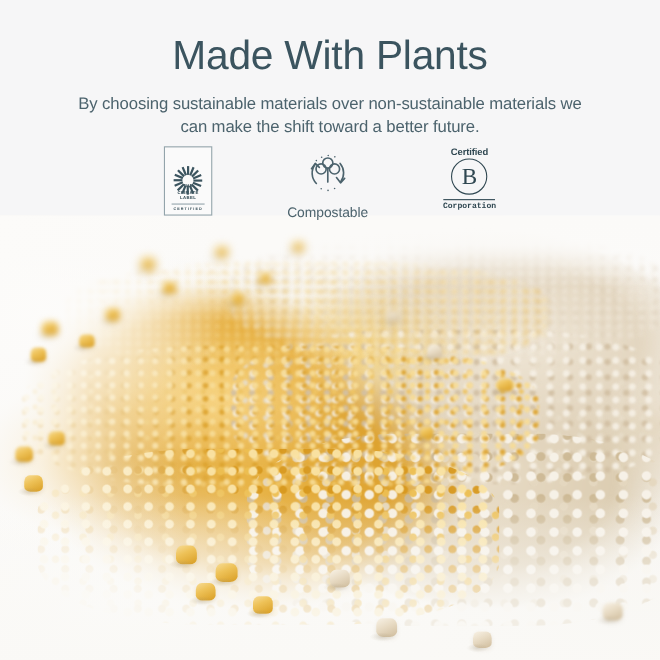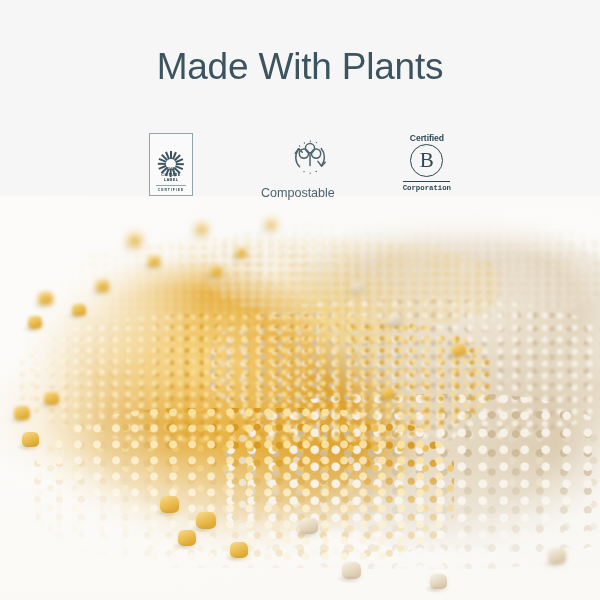--- a/index.html
+++ b/index.html
@@ -19,21 +19,21 @@
 
   
   .text-zone {
     position:absolute;
     top:0; left:0; width:600px;
     z-index:40;
     text-align:center;
   }
 
   #headline {
-    margin-top:47px;
+    margin-top:31px;
     font-size:37px;
     font-weight:400;
     letter-spacing:-0.2px;
     color:#3b545f;
     line-height:1.1;
   }
 
   #subheadline {
     margin-top:12px;
     font-size:15.2px;
@@ -96,21 +96,21 @@
     font-size:3.4px;
     font-weight:700;
     letter-spacing:0.95px;
     color:#2f4751;
   }
 
   
   #badge-compostable {
     display:flex;
     flex-direction:column;
-    align-items:flex-end;
+    align-items:center;
     padding-top:2px;
   }
   #compost-mark { width:50px; height:46px; display:block; }
   #compostable-label {
     margin-top:5px;
     font-size:12.6px;
     font-weight:400;
     color:#4c636d;
     letter-spacing:-0.05px;
   }
@@ -392,20 +392,21 @@
     <span class="p cr b0 sh" style="left:342px; top:366px; width:19px; height:17px;"></span>
     <span class="p cr b0 sh" style="left:300px; top:322px; width:18px; height:16px;"></span>
     <span class="p cr b0 sh" style="left:430px; top:378px; width:17px; height:15px;"></span>
     <span class="p cr b1 sh" style="left:548px; top:352px; width:18px; height:16px;"></span>
     <span class="p yl b1 sh" style="left:452px; top:148px; width:14px; height:12px;"></span>
     <span class="p yl b1 sh" style="left:382px; top:192px; width:12px; height:11px;"></span>
   </div>
 
   <div class="text-zone">
     <h1 id="headline">Made With Plants</h1>
+    <p id="subheadline">By choosing sustainable materials over non-sustainable materials we can make the shift toward a better future.</p>
   </div>
 
   <div id="badge-row">
 
     <div class="badge" id="badge-climate">
       <div class="sunburst">
         <i style="transform:rotate(0deg)"></i>   
           <i style="transform:rotate(22.5deg)"></i>
         <i style="transform:rotate(45deg)"></i>  
           <i style="transform:rotate(67.5deg)"></i>

